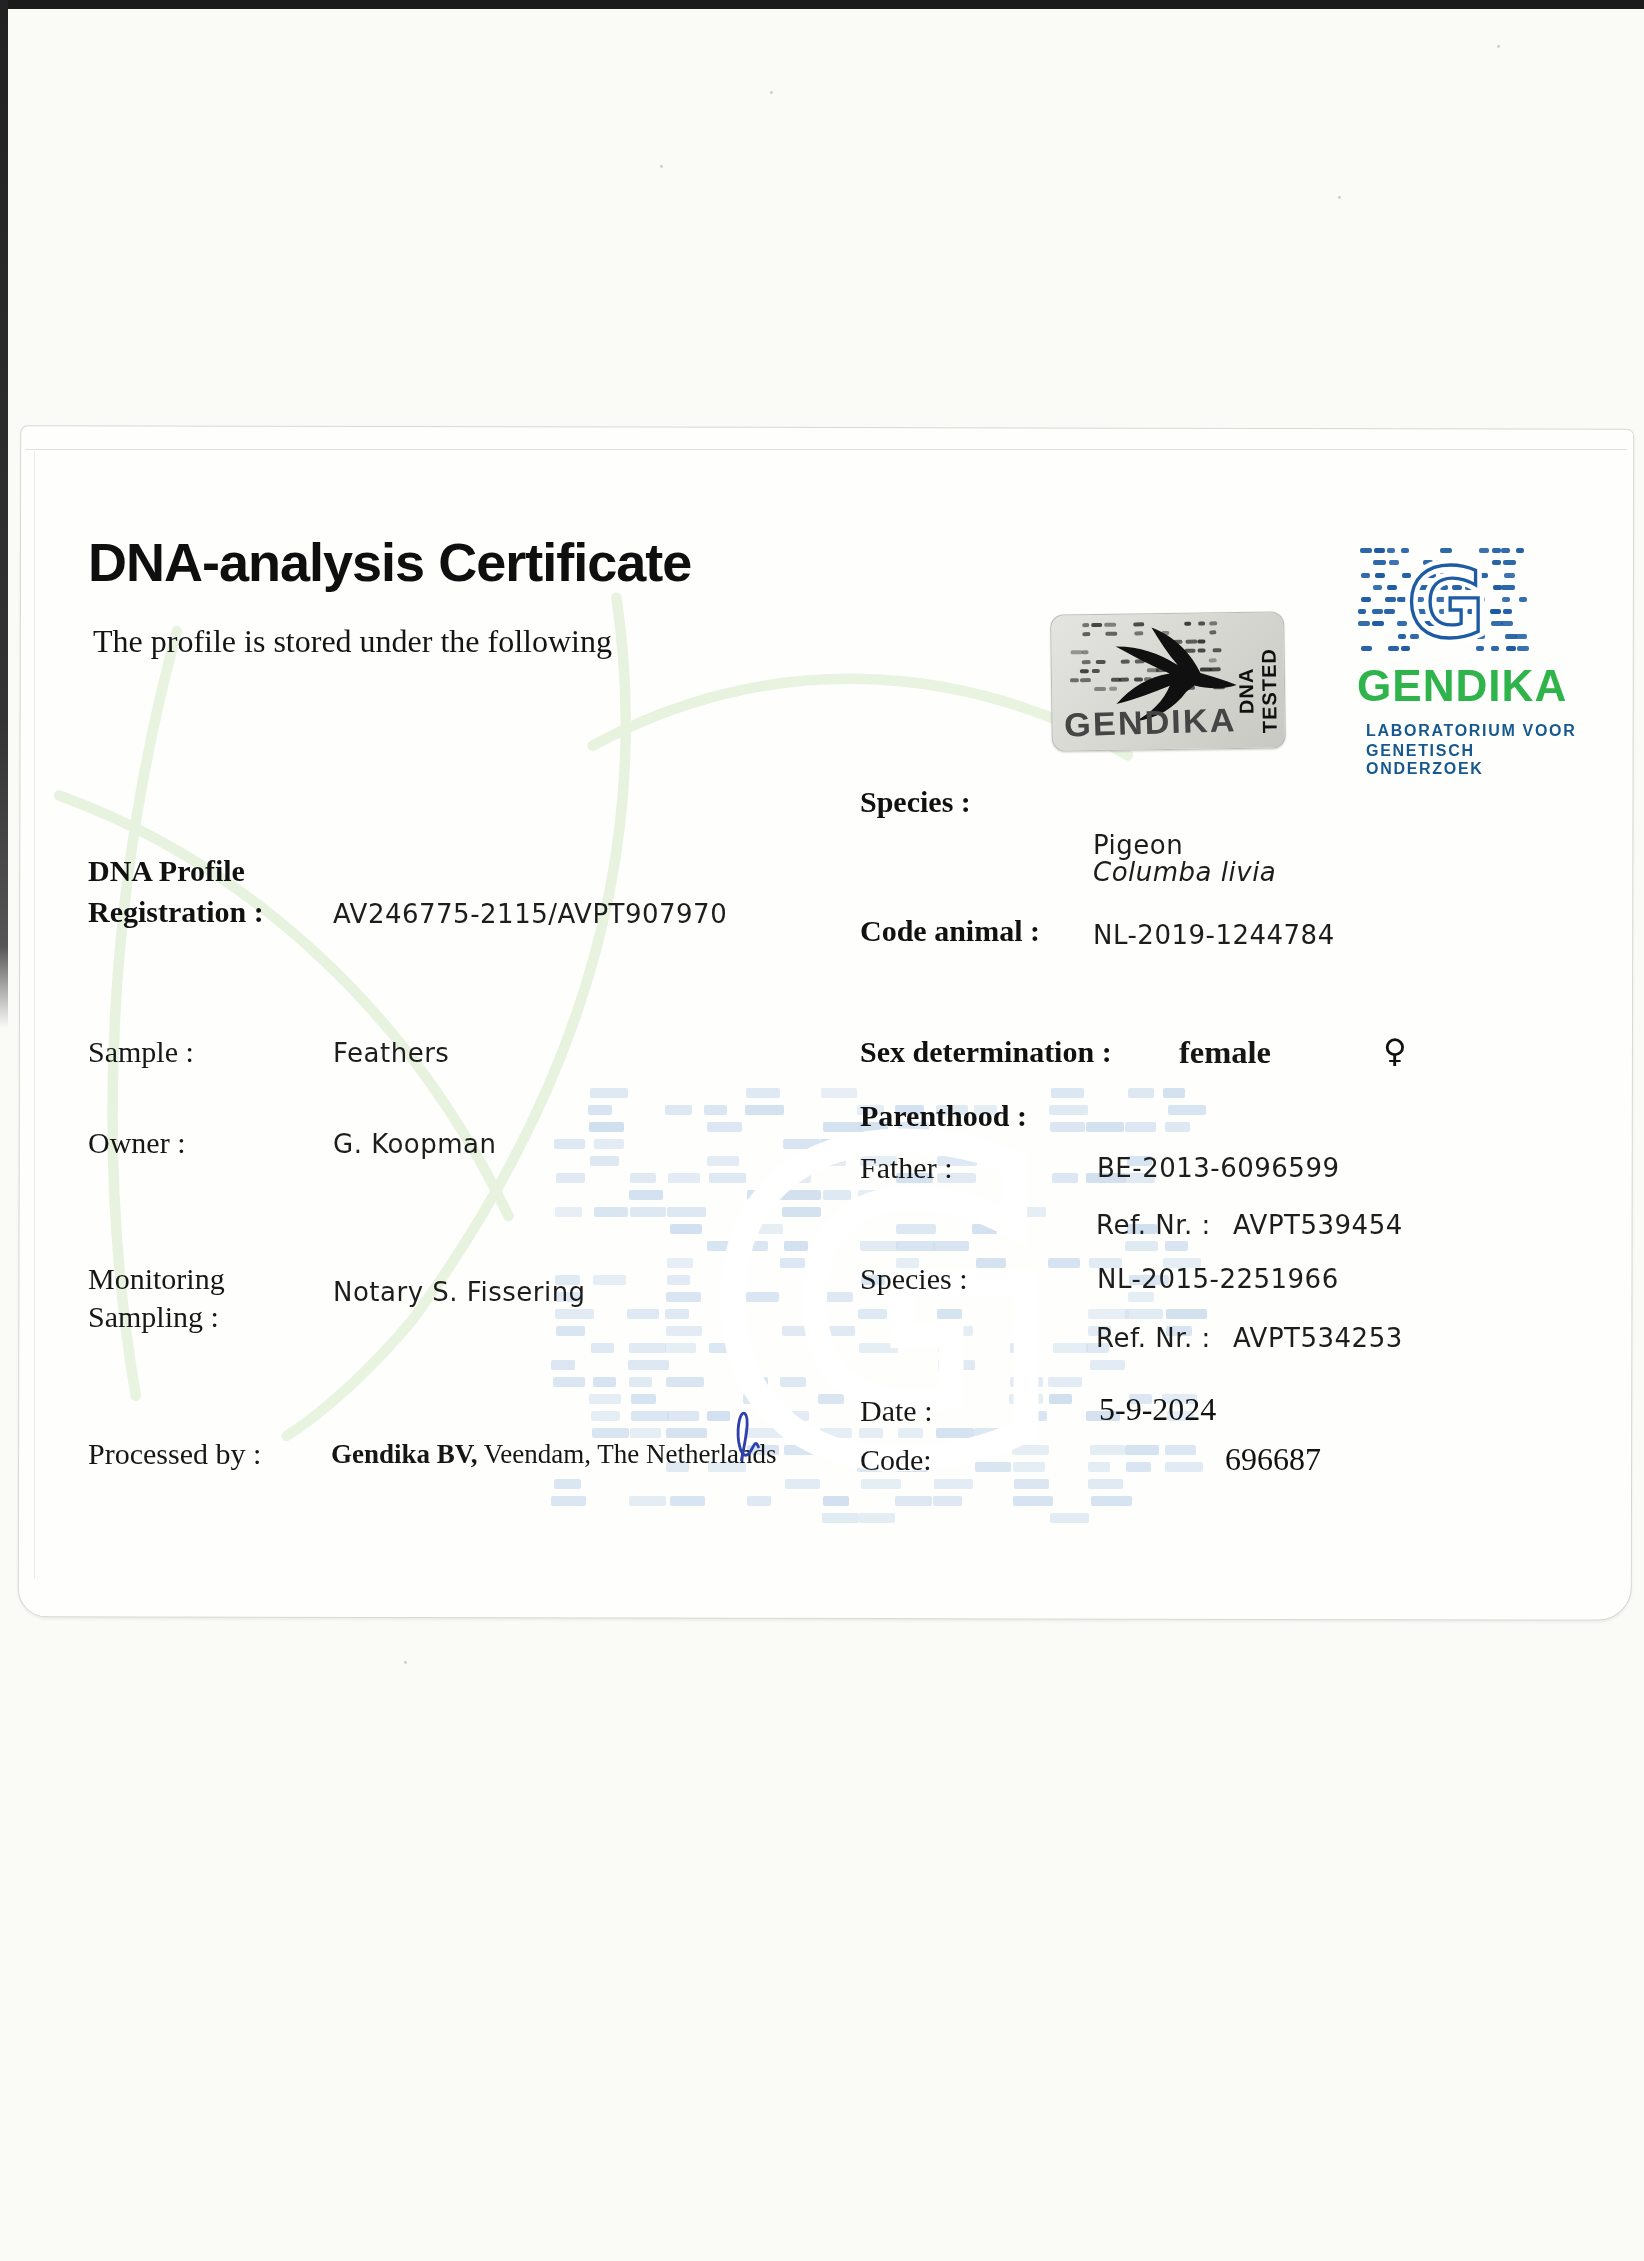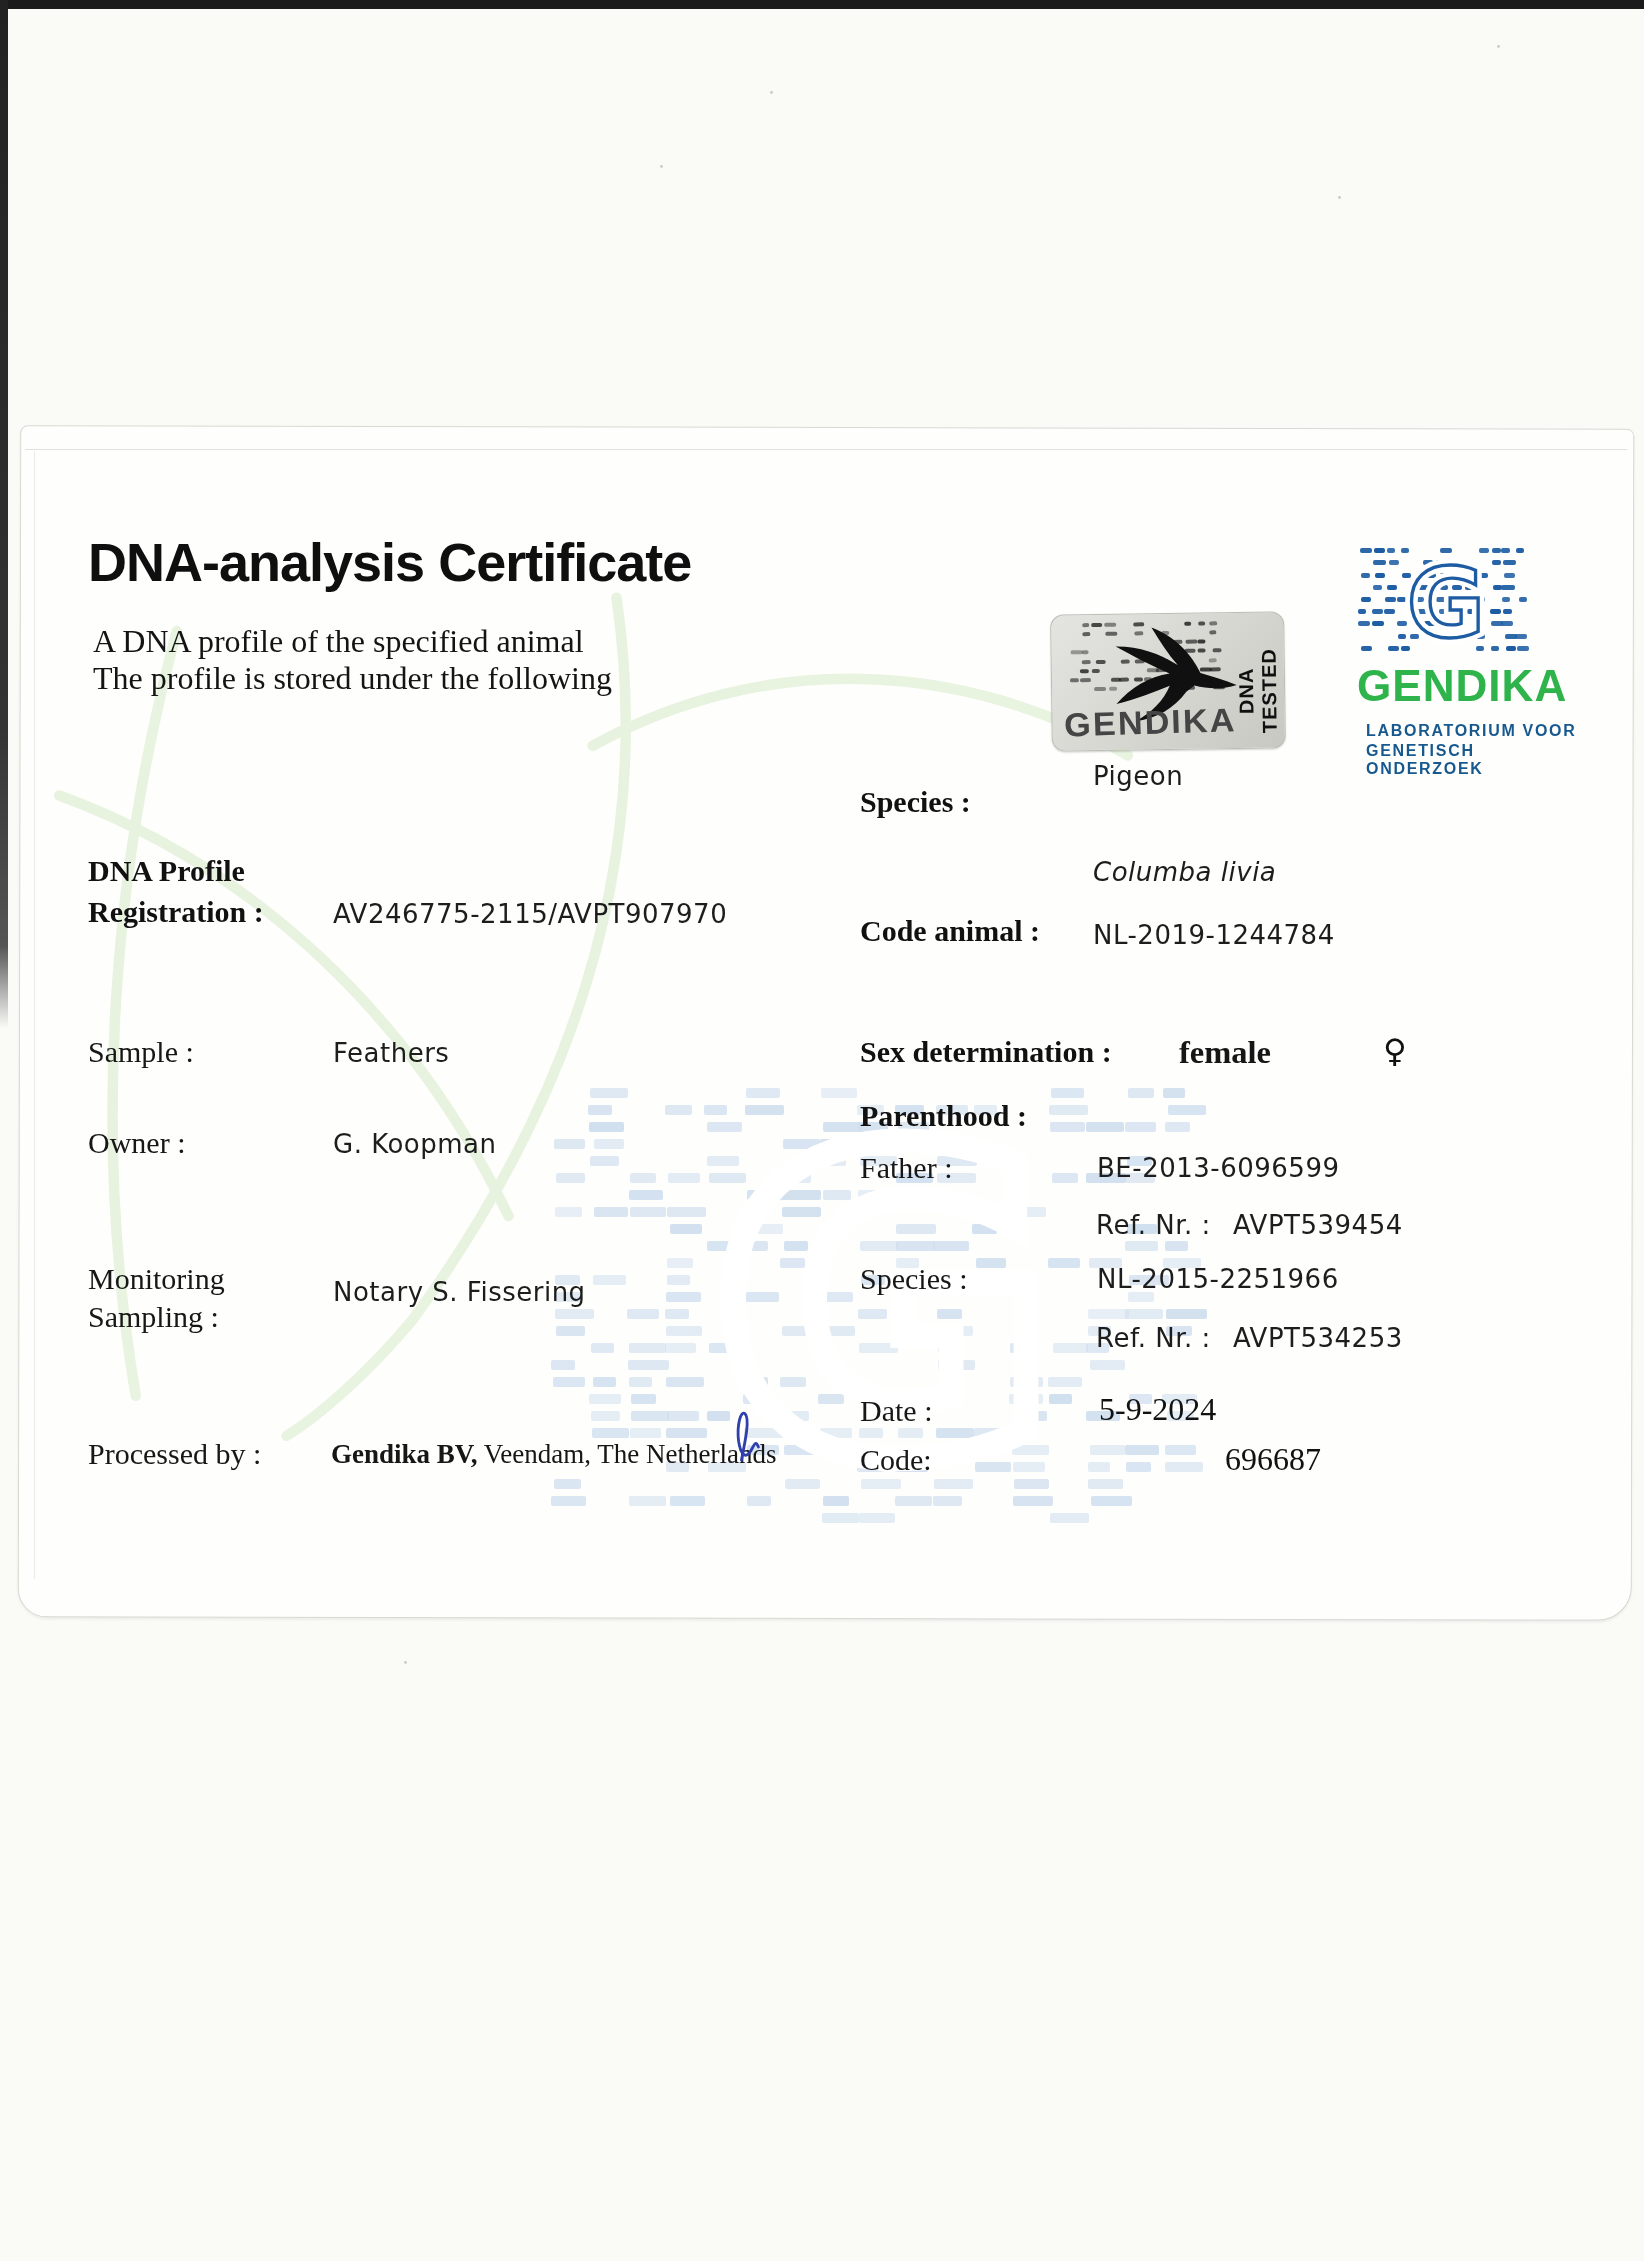--- a/index.html
+++ b/index.html
@@ -267,21 +267,20 @@
     <i class="band" style="left: 269px; top: 425px; width: 37px; height: 9.6px; background: rgb(207, 222, 238); opacity: 0.62;"></i>
     <i class="band" style="left: 306px; top: 425px; width: 36px; height: 9.6px; background: rgb(207, 222, 238); opacity: 0.57;"></i>
     <i class="band" style="left: 497px; top: 425px; width: 39px; height: 9.6px; background: rgb(207, 222, 238); opacity: 0.58;"></i>
   </div>
 <svg class="abs wm-g" width="545" height="516" viewBox="0 0 570 540">
   <text x="285" y="430" text-anchor="middle" font-family="DejaVu Sans, sans-serif" font-size="440" font-weight="bold" fill="none" stroke="#ffffff" stroke-width="26">G</text>
 </svg>
 
 <div class="abs title" style="left:88px;top:531px;">DNA-analysis Certificate</div>
 <div class="abs intro" style="left:93px;top:623px;">
-  <div>A DNA profile of the specified animal</div>
   <div>The profile is stored under the following</div>
 </div>
 
 <div class="abs lab-b" style="left:88px;top:854px;">DNA Profile</div>
 <div class="abs lab-b" style="left:88px;top:895px;">Registration :</div>
 <div class="abs hw" style="left:333px;top:899px;">AV246775-2115/AVPT907970</div>
 
 <div class="abs lab" style="left:88px;top:1035px;">Sample :</div>
 <div class="abs hw" style="left:333px;top:1038px;">Feathers</div>
 
@@ -294,21 +293,21 @@
 
 <div class="abs lab" style="left:88px;top:1437px;">Processed by :</div>
 <div class="abs" style="left:331px;top:1439px;font-size:27px;">
   <span style="font-weight:700;">Gendika BV,</span><span> Veendam, The Netherlands</span>
 </div>
 <svg class="abs sig" width="34" height="61" viewBox="0 0 36 64">
   <path d="M10 56 C14 36 19 12 14 7 C9 2 5 20 7 36 C9 49 14 56 20 46 C24 39 25 35 28 42" fill="none" stroke="#2f3fae" stroke-width="3" stroke-linecap="round"></path>
 </svg>
 
 <div class="abs lab-b" style="left:860px;top:785px;">Species :</div>
-<div class="abs hw" style="left:1093px;top:761px;">Pigeon</div>
+<div class="abs hw" style="left:1093px;top:830px;">Pigeon</div>
 <div class="abs hw hw-i" style="left:1093px;top:857px;">Columba livia</div>
 
 <div class="abs lab-b" style="left:860px;top:914px;">Code animal :</div>
 <div class="abs hw" style="left:1093px;top:920px;">NL-2019-1244784</div>
 
 <div class="abs lab-b" style="left:860px;top:1035px;">Sex determination :</div>
 <div class="abs female" style="left:1179px;top:1034px;">female</div>
 <div class="abs sym" style="left:1383px;top:1032px;">♀</div>
 
 <div class="abs lab-b" style="left:860px;top:1099px;">Parenthood :</div>

